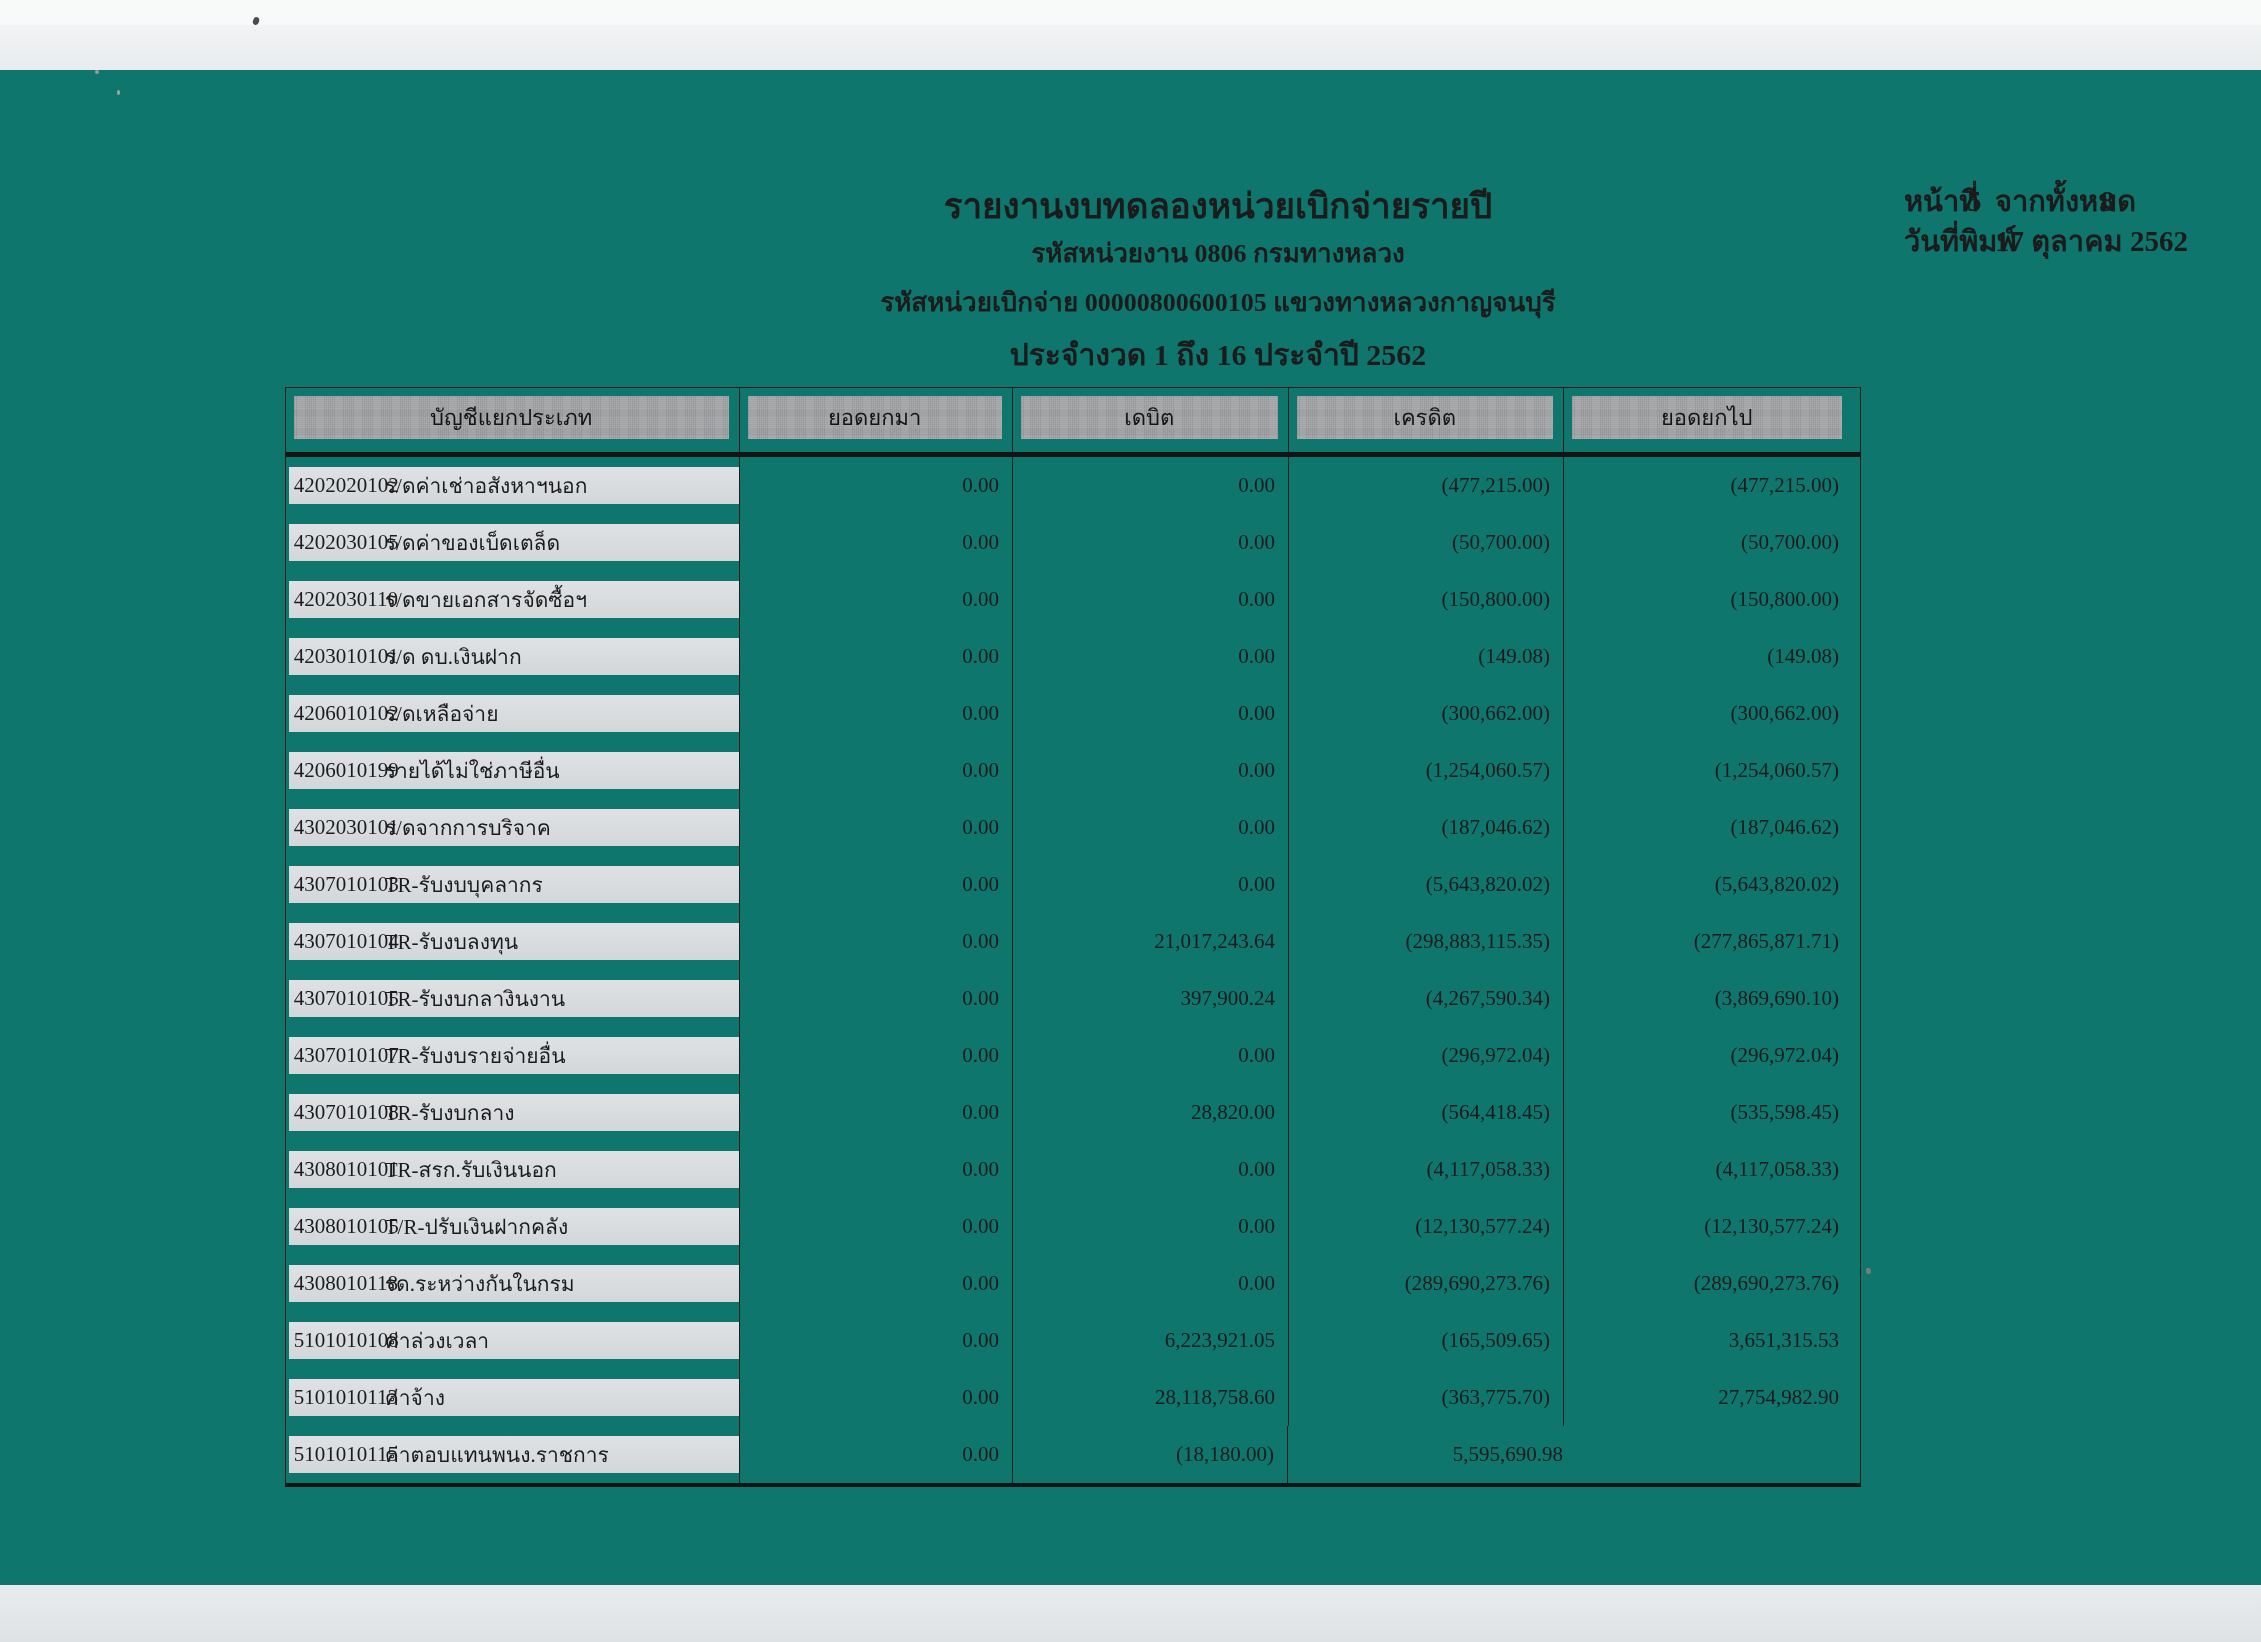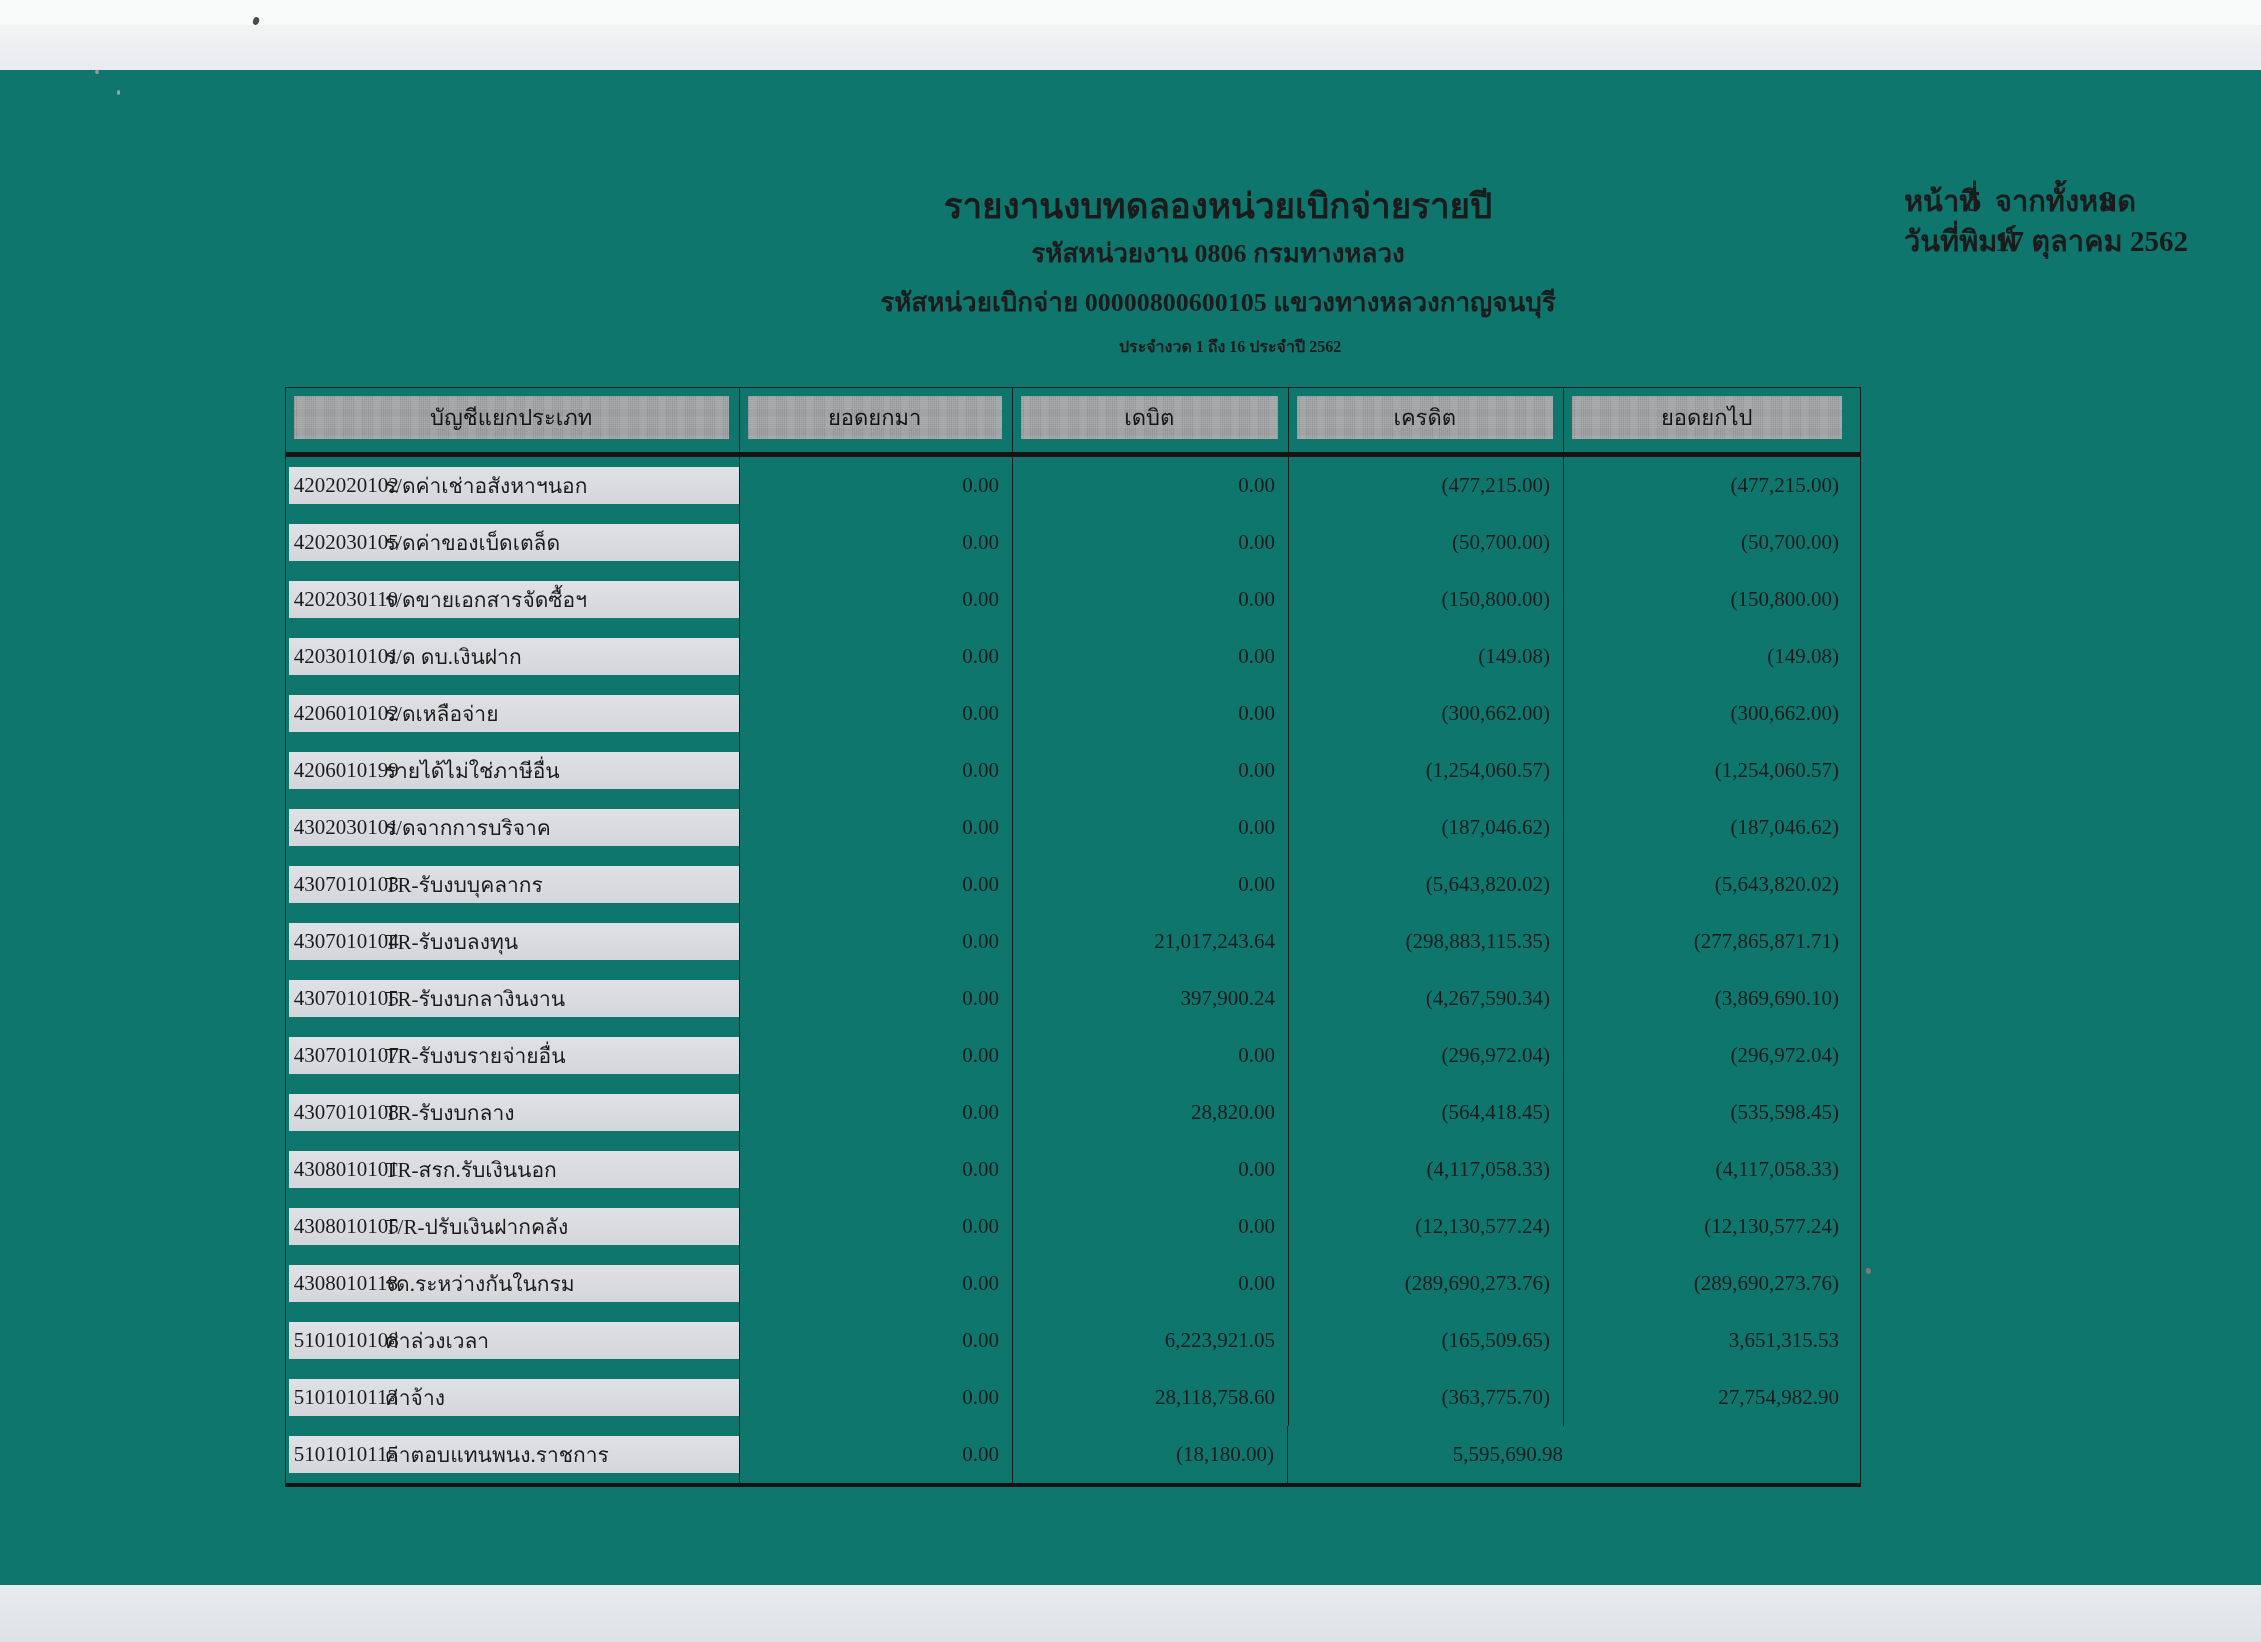--- a/index.html
+++ b/index.html
@@ -19,21 +19,21 @@
   .speck.s1{top:17px;left:253px;width:5.8px;height:8.4px;transform:rotate(18deg);background:#4c4c4c;}
   .speck.s2{top:70px;left:95px;width:3.9px;height:3.9px;background:#9a9a9a;}
   .speck.s3{top:90px;left:117px;width:2.6px;height:4.5px;background:#a2a2a2;}
   .speck.s4{top:1268px;left:1866px;width:4.5px;height:6.4px;background:#7b7b7b;transform:rotate(-12deg);}
 
   
   .doc-header{position:absolute;left:767px;top:0;width:902px;text-align:center;}
   .doc-title{position:absolute;top:188px;left:0;width:100%;font-size:35px;font-weight:700;line-height:1.1;}
   .doc-sub1{position:absolute;top:240px;left:0;width:100%;font-size:26px;font-weight:600;line-height:1.1;}
   .doc-sub2{position:absolute;top:289px;left:0;width:100%;font-size:26px;font-weight:600;line-height:1.1;}
-  .doc-sub3{position:absolute;top:338px;left:12px;width:100%;font-size:16px;font-weight:600;line-height:1.1;}
+  .doc-sub3{position:absolute;top:338px;left:0;width:100%;font-size:30px;font-weight:600;line-height:1.1;}
 
   
   .page-info{position:absolute;left:1904px;top:186px;width:309px;height:90px;font-size:29px;font-weight:600;}
   .page-info span{position:absolute;white-space:nowrap;line-height:1.1;}
   .pi-page-label{left:0;top:0;}
   .pi-page-number{left:63px;top:0;}
   .pi-of-label{left:91px;top:0;}
   .pi-total-pages{left:196px;top:0;}
   .pi-date-label{left:0;top:40px;}
   .pi-date-value{left:91px;top:40px;}

